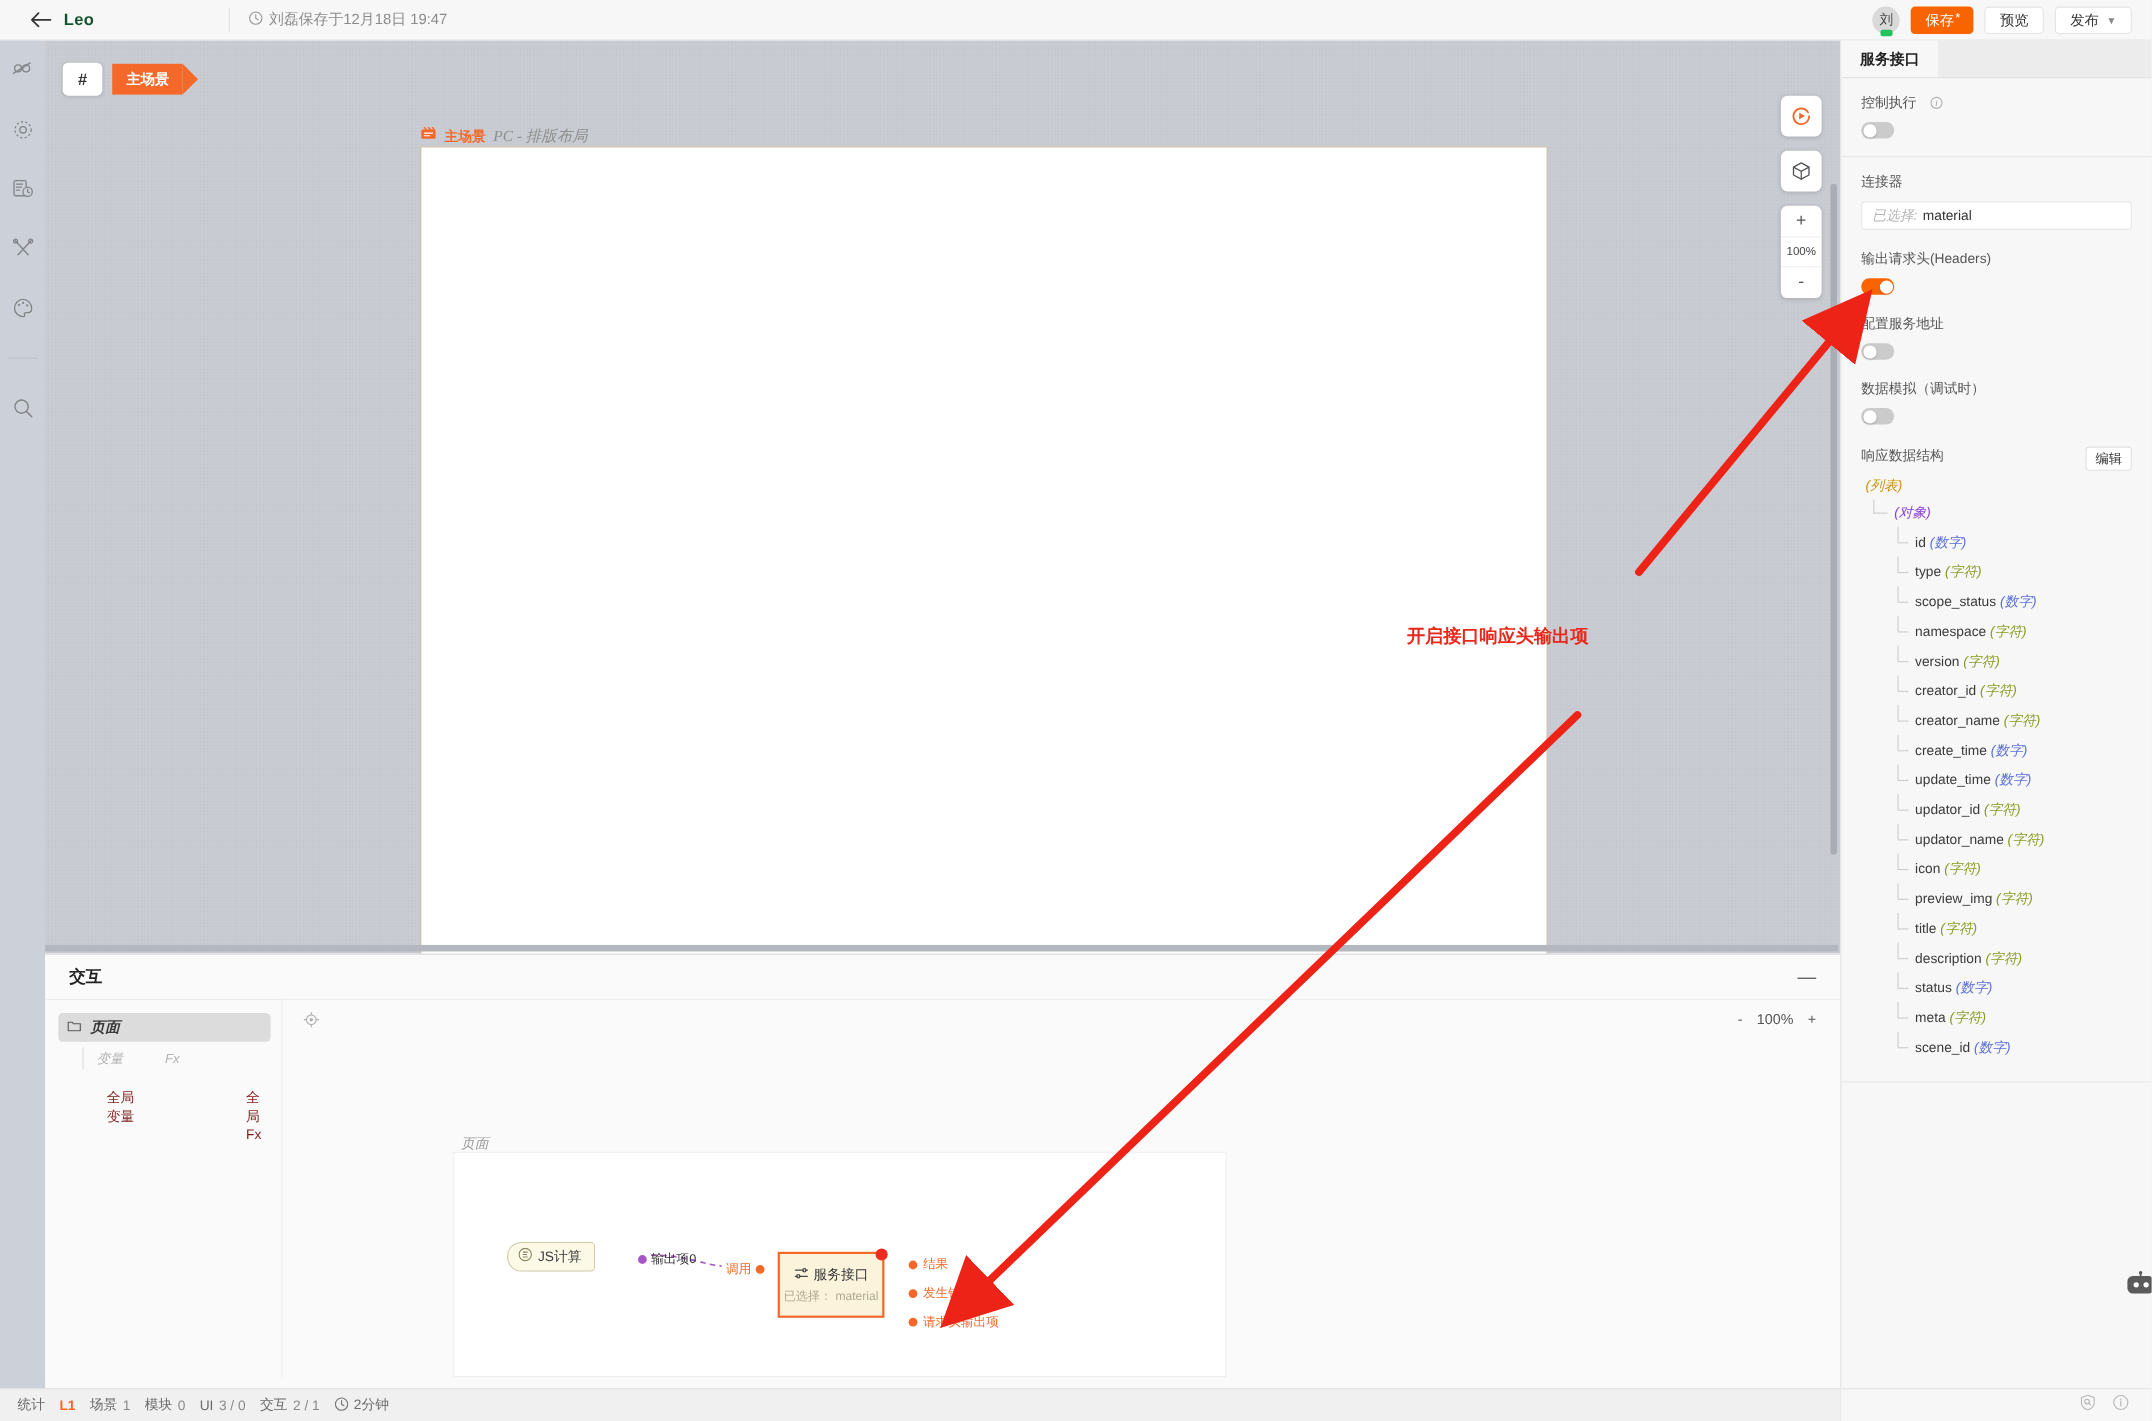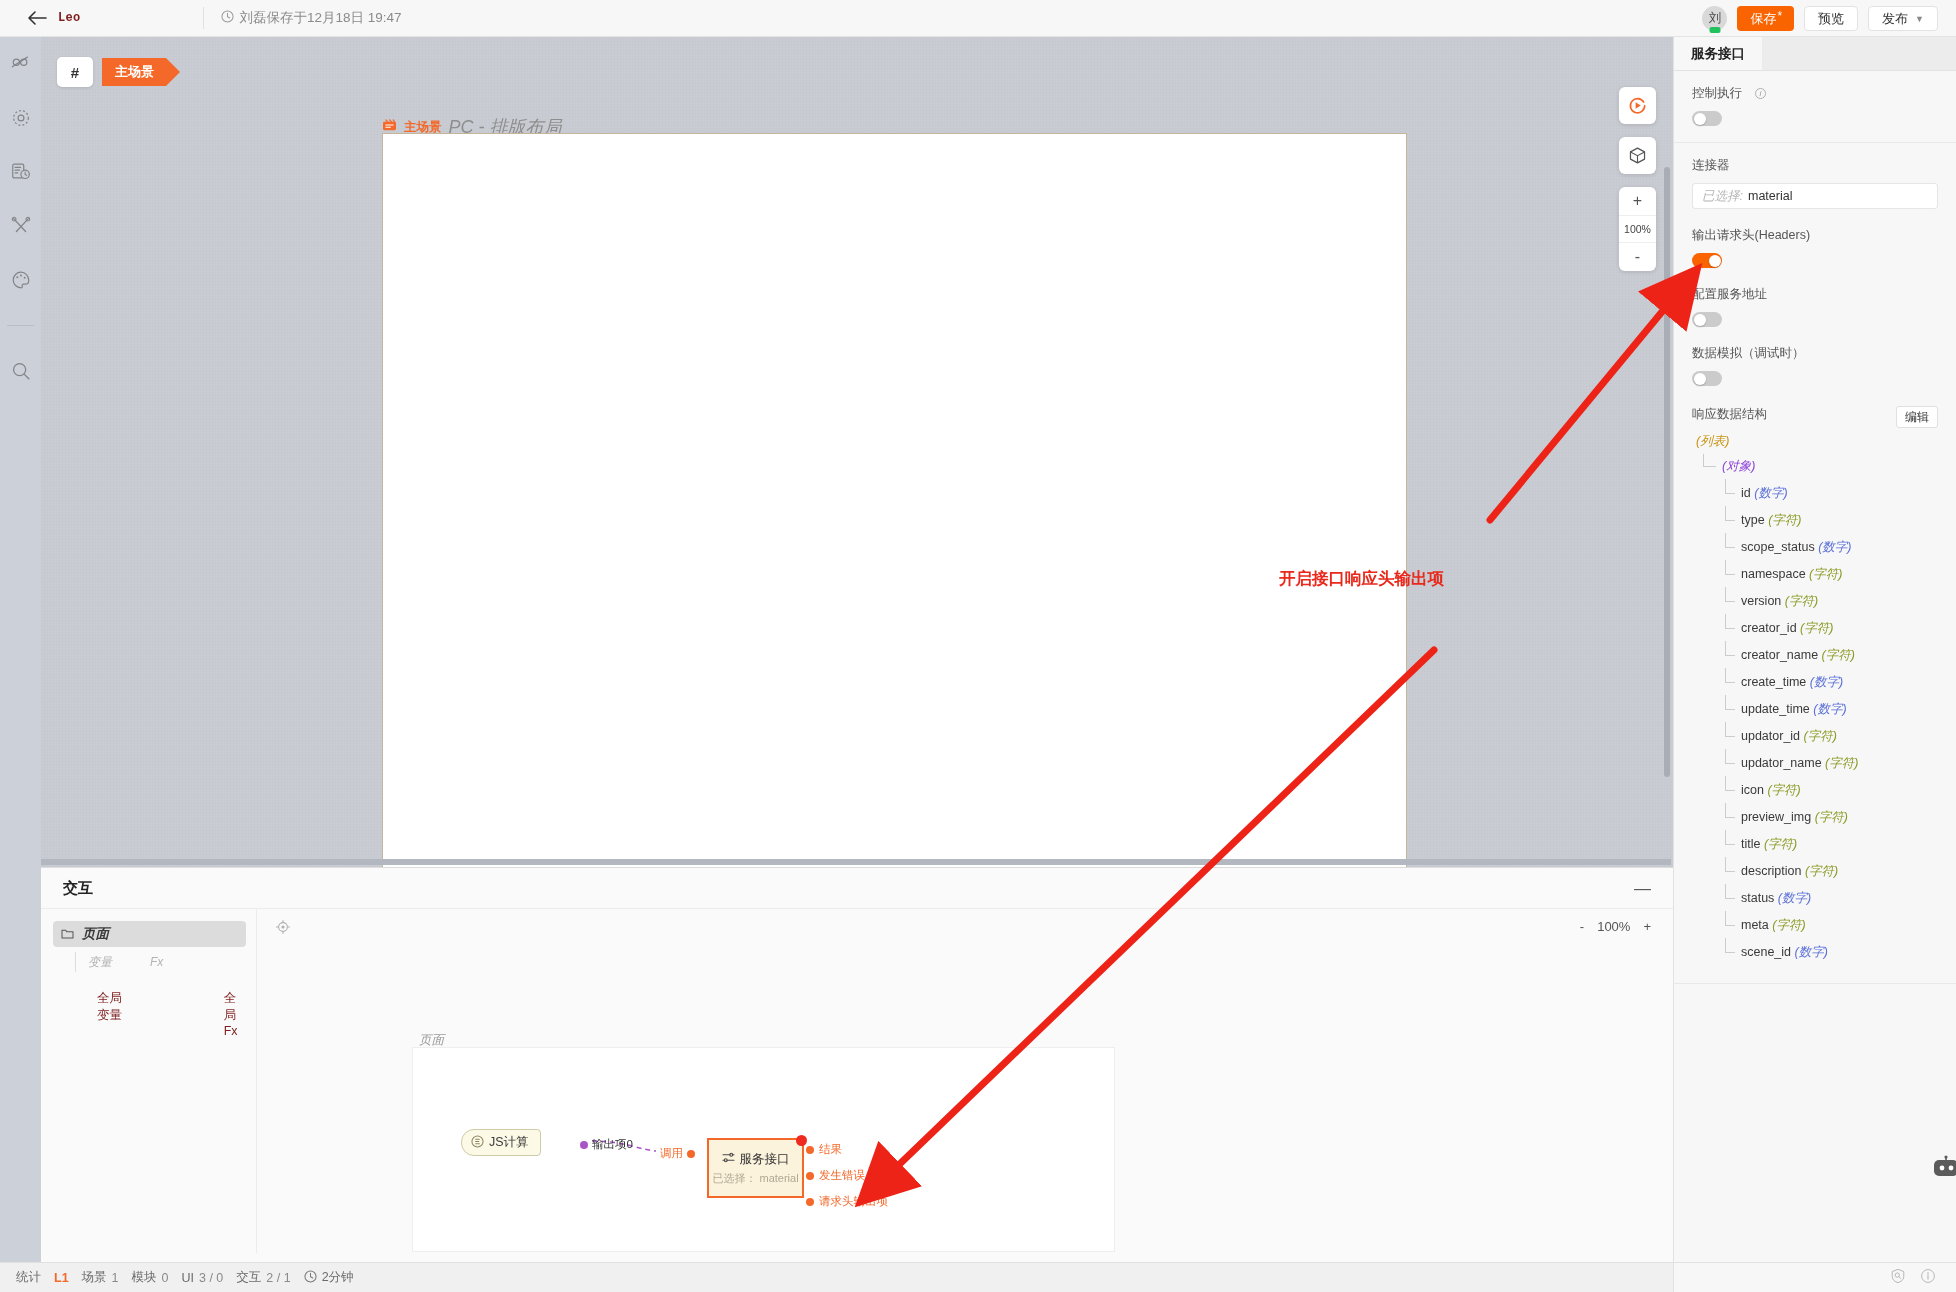--- a/index.html
+++ b/index.html
@@ -11,21 +11,21 @@
   #app { position: relative; width: 1956px; height: 1292px; background: #fafafa; }
 
   
   .topbar {
     position: absolute; left: 0; top: 0; width: 1956px; height: 37px;
     background: #f7f7f7; border-bottom: 1px solid #e4e4e4;
     display: flex; align-items: center;
   }
   .tb-back { width: 34px; display: flex; align-items: center; justify-content: center;
     margin-left: 20px; cursor: pointer; }
-  .tb-title { font-size: 12px; color: #7f1d1d; font-weight: 600; margin-left: 4px; letter-spacing: .3px; font-family: Liberation Mono, monospace; }
+  .tb-title { font-size: 15px; color: #14532d; font-weight: 600; margin-left: 4px; letter-spacing: .3px; }
   .tb-divider { width: 1px; height: 22px; background: #e0e0e0; margin-left: 122px; }
   .tb-saveinfo { display: flex; align-items: center; gap: 6px; margin-left: 17px;
     font-size: 13.5px; color: #8b8b8b; white-space: nowrap; }
   .tb-right { position: absolute; right: 18px; top: 0; height: 37px;
     display: flex; align-items: center; gap: 10px; }
   .avatar { width: 25px; height: 25px; border-radius: 50%; background: #d9d9d9;
     display: flex; align-items: center; justify-content: center;
     font-size: 12.5px; color: #4a4a4a; position: relative; }
   .avatar .dot { position: absolute; bottom: -2px; left: 50%; transform: translateX(-50%);
     width: 11px; height: 6px; border-radius: 2px; background: #22c35e; }
@@ -61,21 +61,21 @@
     display: flex; align-items: center; justify-content: center; font-size: 15px;
     color: #333; font-weight: 700; box-shadow: 0 1px 3px rgba(0,0,0,.12); cursor: pointer; }
   .scene-tag { height: 28px; background: #f4692a; color: #fff; font-size: 13px; font-weight: 600;
     display: flex; align-items: center; padding: 0 12px 0 13px; position: relative; cursor: pointer; }
   .scene-tag:after { content: ""; position: absolute; right: -14px; top: 0;
     border-top: 14px solid transparent; border-bottom: 14px solid transparent;
     border-left: 14px solid #f4692a; }
 
   .page-header { position: absolute; left: 341px; top: 78px; display: flex; align-items: center; gap: 7px; }
   .ph-label { font-size: 12.5px; color: #f4692a; font-weight: 700; }
-  .ph-sub { font-size: 18px; color: #8e8e8e; font-style: italic; }
+  .ph-sub { font-size: 14px; color: #8e8e8e; font-style: italic; font-family: Liberation Serif, serif; }
 
   .page-sheet { position: absolute; left: 341px; top: 96px; width: 1025px; height: 765px;
     background: #fff; border: 1px solid #c4b49a; }
   .sheet-text { margin: 5px 0 0 4px; font-size: 15px; color: #111; line-height: 1.25; }
   .sheet-link { margin-left: 4px; font-size: 15px; color: #2b7cf0; line-height: 1.25; cursor: pointer; }
 
   .canvas-tools { position: absolute; right: 17px; top: 50px; display: flex; flex-direction: column; gap: 13px; }
   .ct-btn { width: 37px; height: 37px; background: #fff; border-radius: 6px;
     display: flex; align-items: center; justify-content: center;
     box-shadow: 0 1px 4px rgba(0,0,0,.13); cursor: pointer; }
@@ -141,21 +141,21 @@
   .call-in .port-dot { background: #f4692a; }
 
   .node-api { position: absolute; left: 707px; top: 1138px; width: 97px; height: 60px;
     background: #fcf3dd; border: 2px solid #f4692a; cursor: pointer; z-index: 25;
     display: flex; flex-direction: column; align-items: center; justify-content: center; gap: 3px; }
   .node-api .ttl { font-size: 12.5px; color: #333; display: flex; align-items: center; gap: 5px; }
   .node-api .sub { font-size: 11px; color: #b0a892; }
   .node-api .red-dot { position: absolute; right: -5px; top: -5px; width: 11px; height: 11px;
     border-radius: 50%; background: #ef2a1f; }
 
-  .api-outs { position: absolute; left: 806px; top: 1142px; display: flex; flex-direction: column; gap: 11px; z-index: 26; }
+  .api-outs { position: absolute; left: 826px; top: 1142px; display: flex; flex-direction: column; gap: 11px; z-index: 26; }
   .api-outs .row { display: flex; align-items: center; gap: 5px; }
   .api-outs .row .port-dot { background: #f4692a; }
   .api-outs .row .plabel { font-size: 11.5px; color: #f4692a; white-space: nowrap; }
 
   
   .rpanel { position: absolute; right: 0; top: 37px; width: 283px; height: 1255px;
     background: #f7f7f7; border-left: 1px solid #e2e2e2; display: flex; flex-direction: column; }
   .rp-tabs { height: 34px; border-bottom: 1px solid #e2e2e2; display: flex; align-items: stretch;
     background: #ececec; }
   .rp-tab { padding: 0 17px; display: flex; align-items: center; font-size: 13.5px; color: #222;

